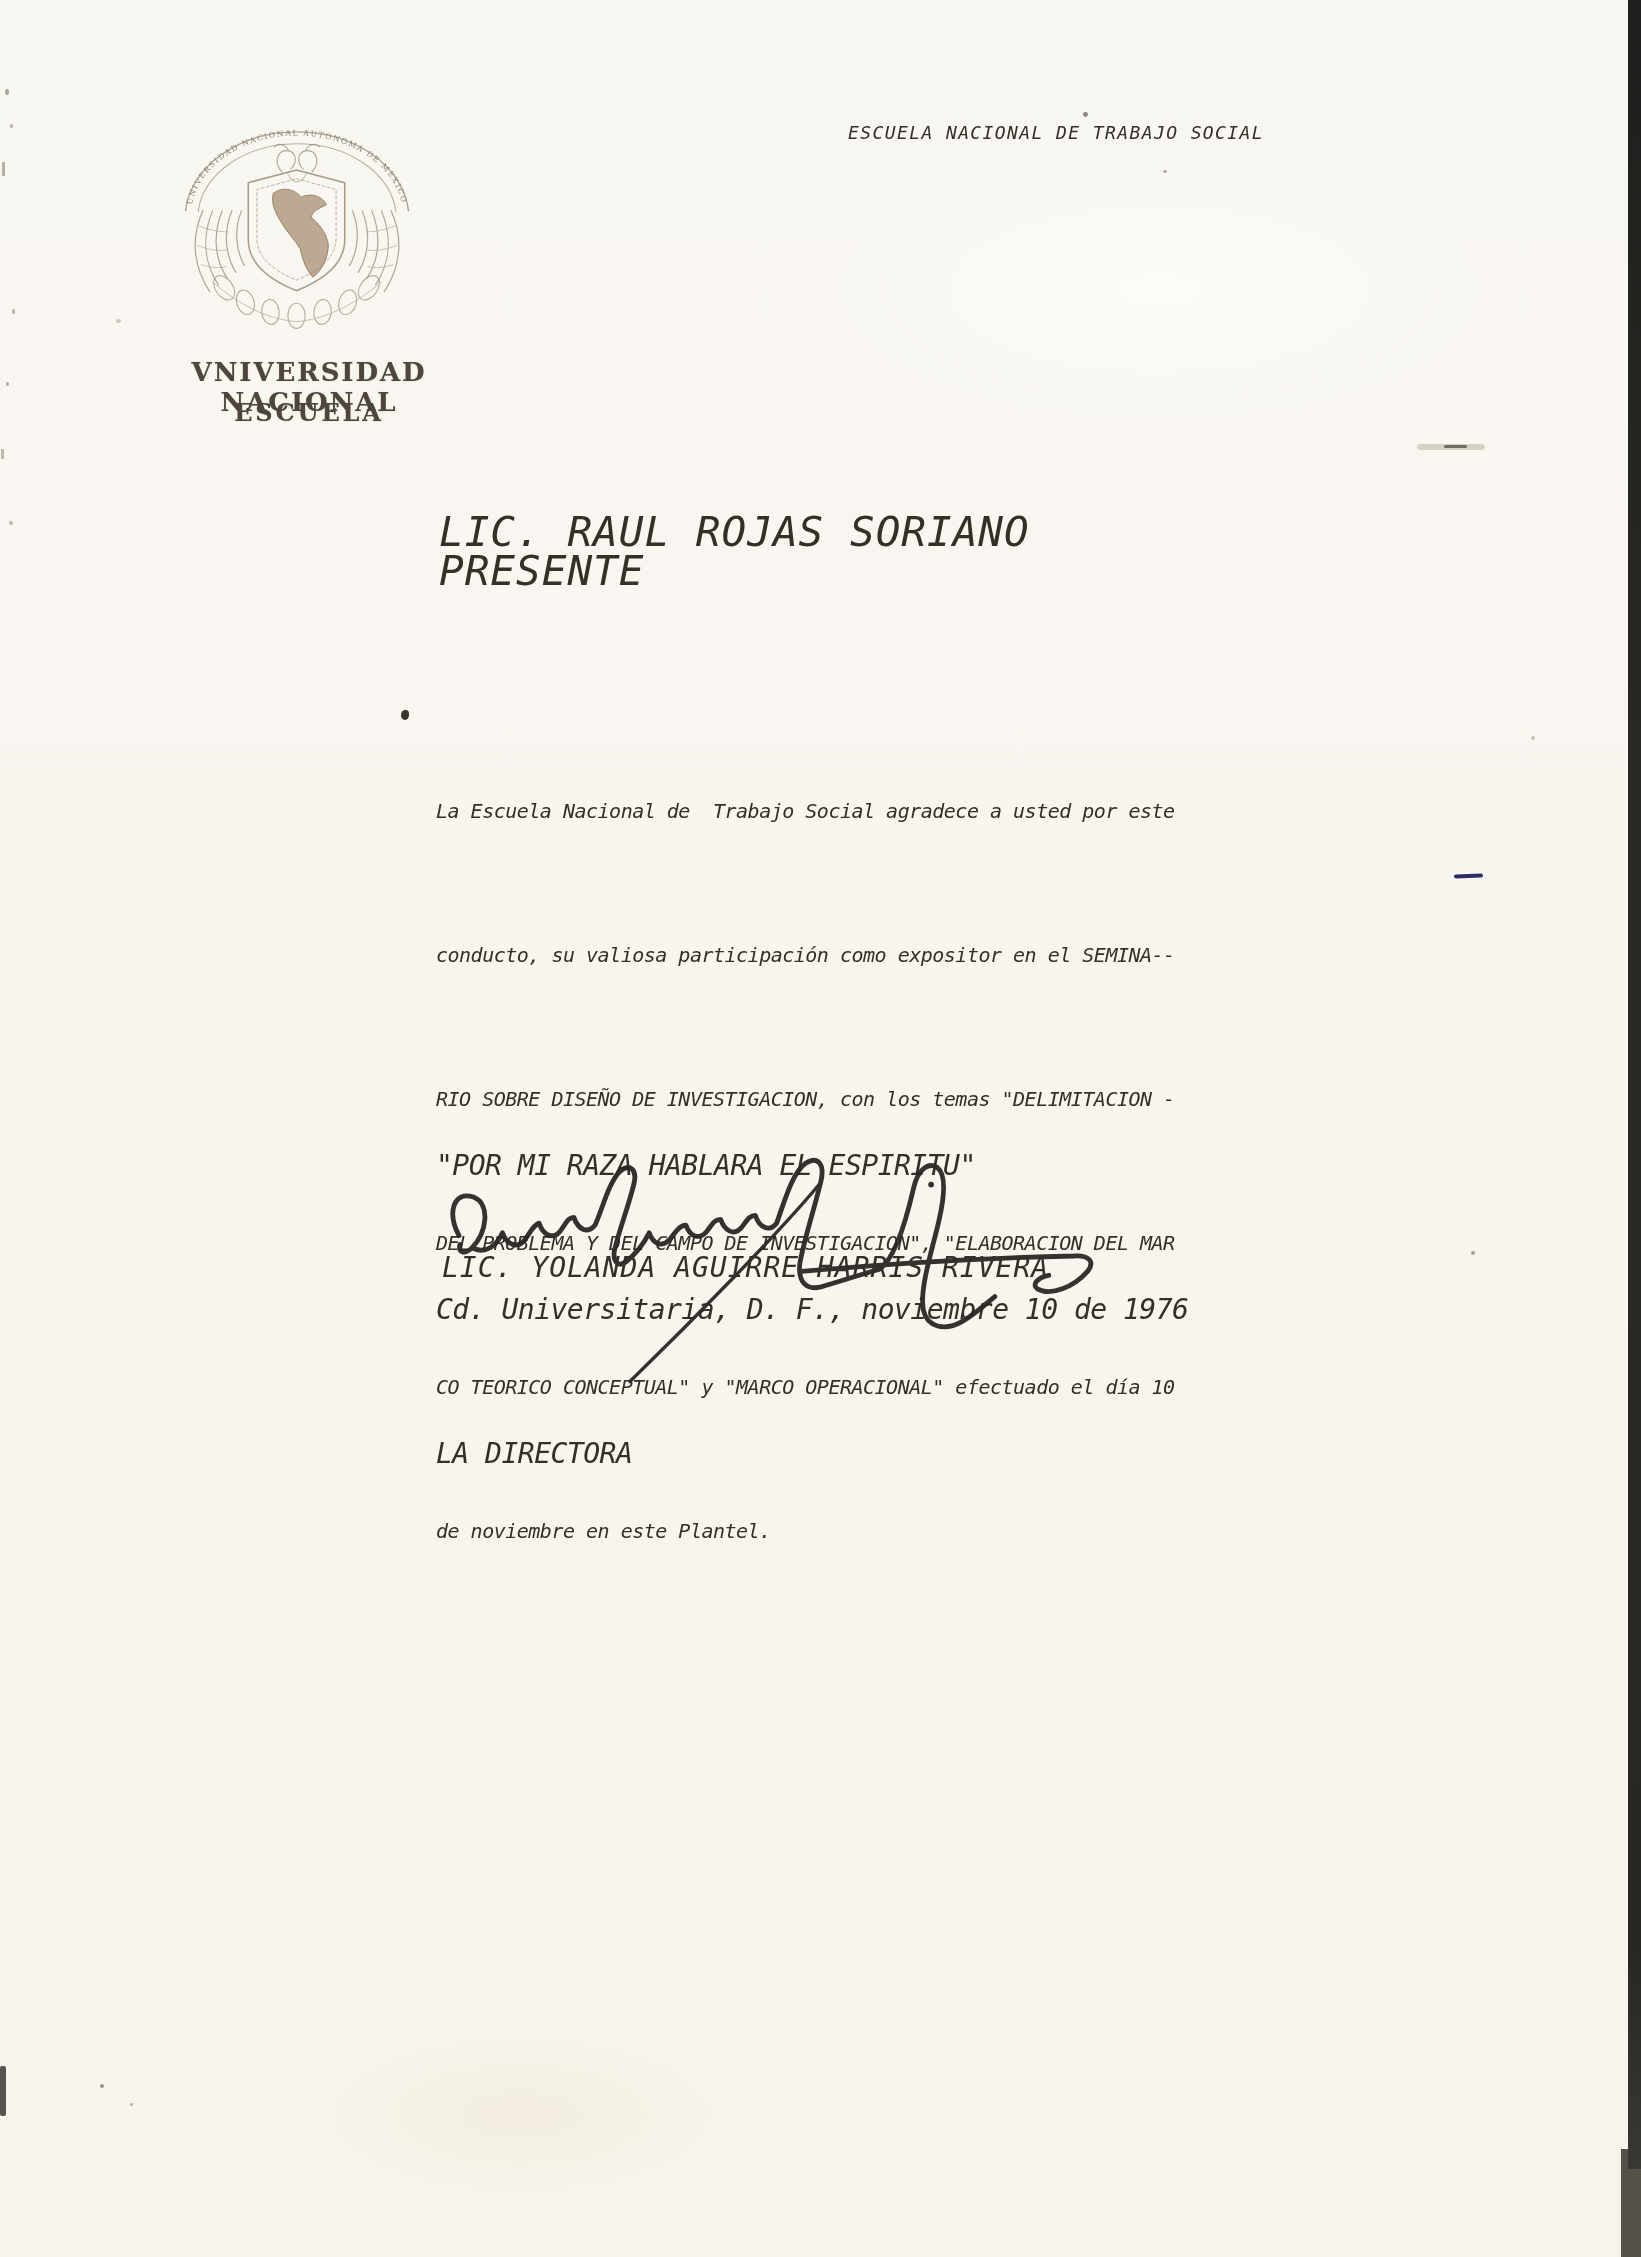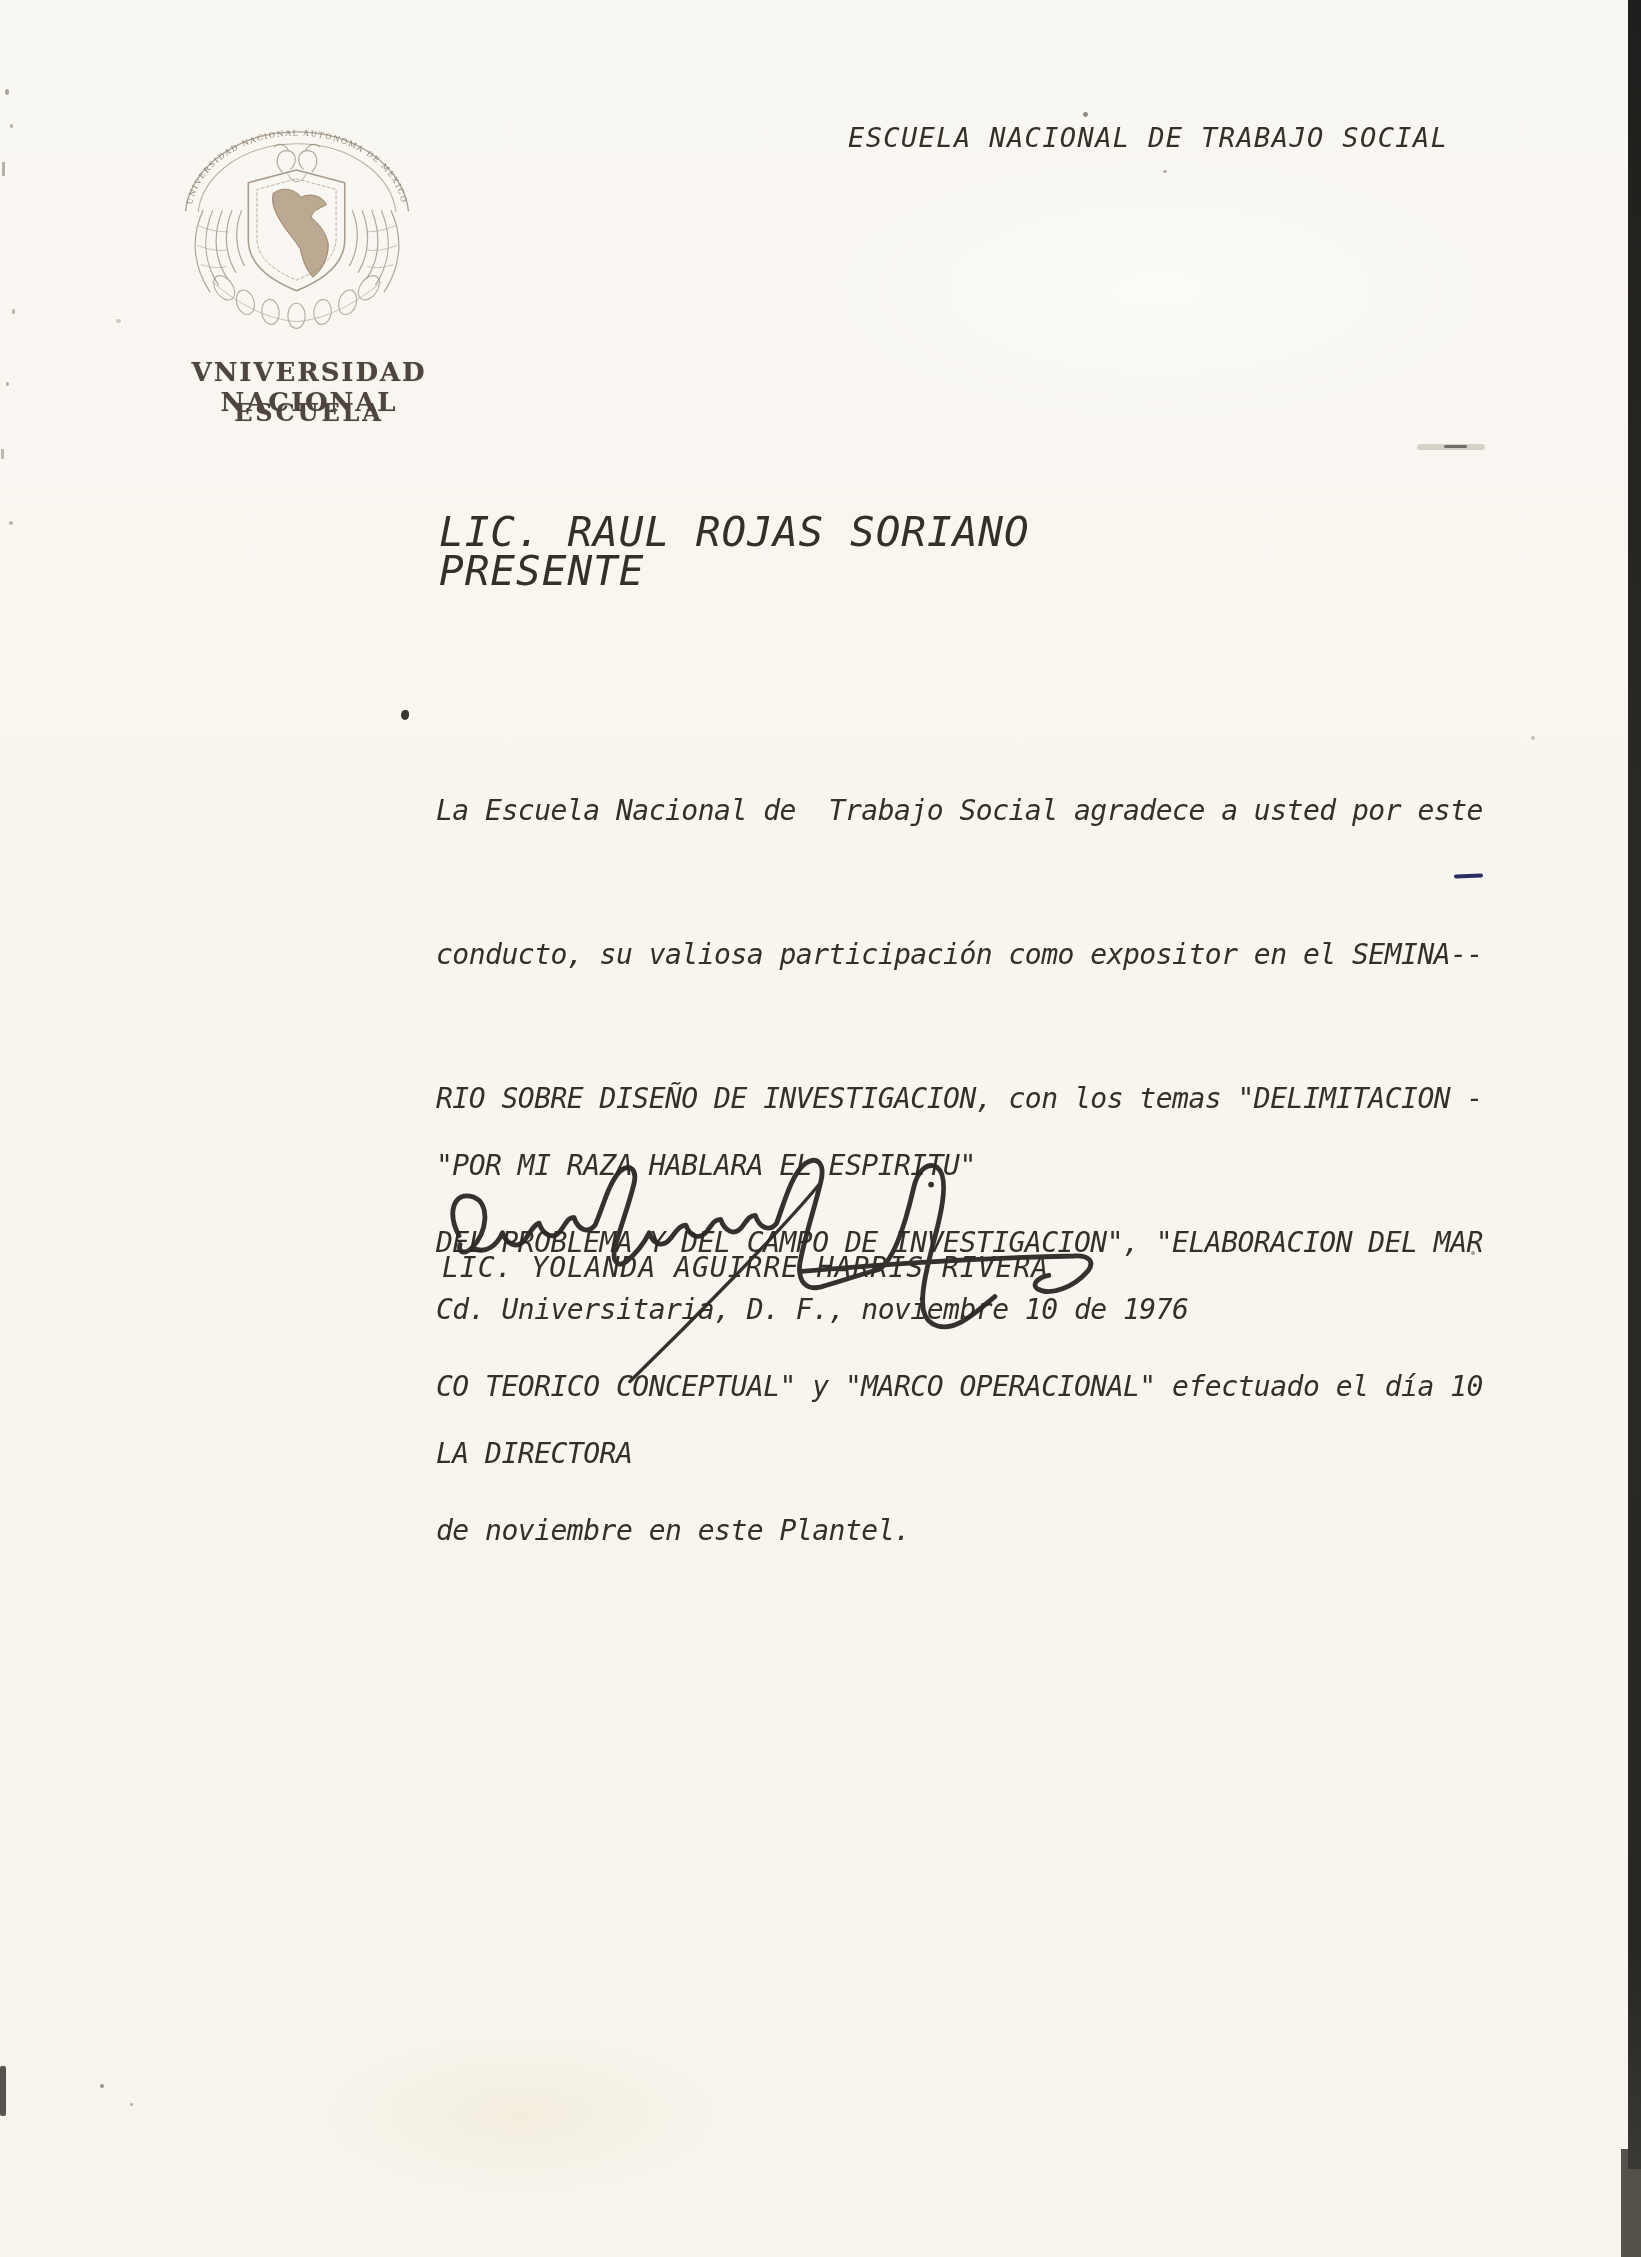--- a/index.html
+++ b/index.html
@@ -15,23 +15,23 @@
     overflow:hidden;
     font-family:"DejaVu Sans Mono","Liberation Mono",monospace;
   }
   .type {
     position:absolute;
     font-style:italic;
     color:#332f29;
     white-space:pre;
     letter-spacing:-0.5px;
   }
-  .header-line { font-size:27px; letter-spacing:1.4px; }
+  .header-line { font-size:18px; letter-spacing:1.4px; }
   .recipient-line { font-size:41px; line-height:40px; letter-spacing:1px; }
-  .body-block { line-height:48px; font-size:28px; }
+  .body-block { line-height:48px; font-size:20px; }
   .closing-block { line-height:48px; font-size:28px; }
   .name-line { font-size:28px; }
   .letterhead-text {
     position:absolute;
     font-family:"DejaVu Serif","Liberation Serif",serif;
     color:#4e463d;
     text-align:center;
     width:328px; left:145px;
     text-shadow:0 0 1px rgba(78,70,61,.4);
     font-weight:bold;

